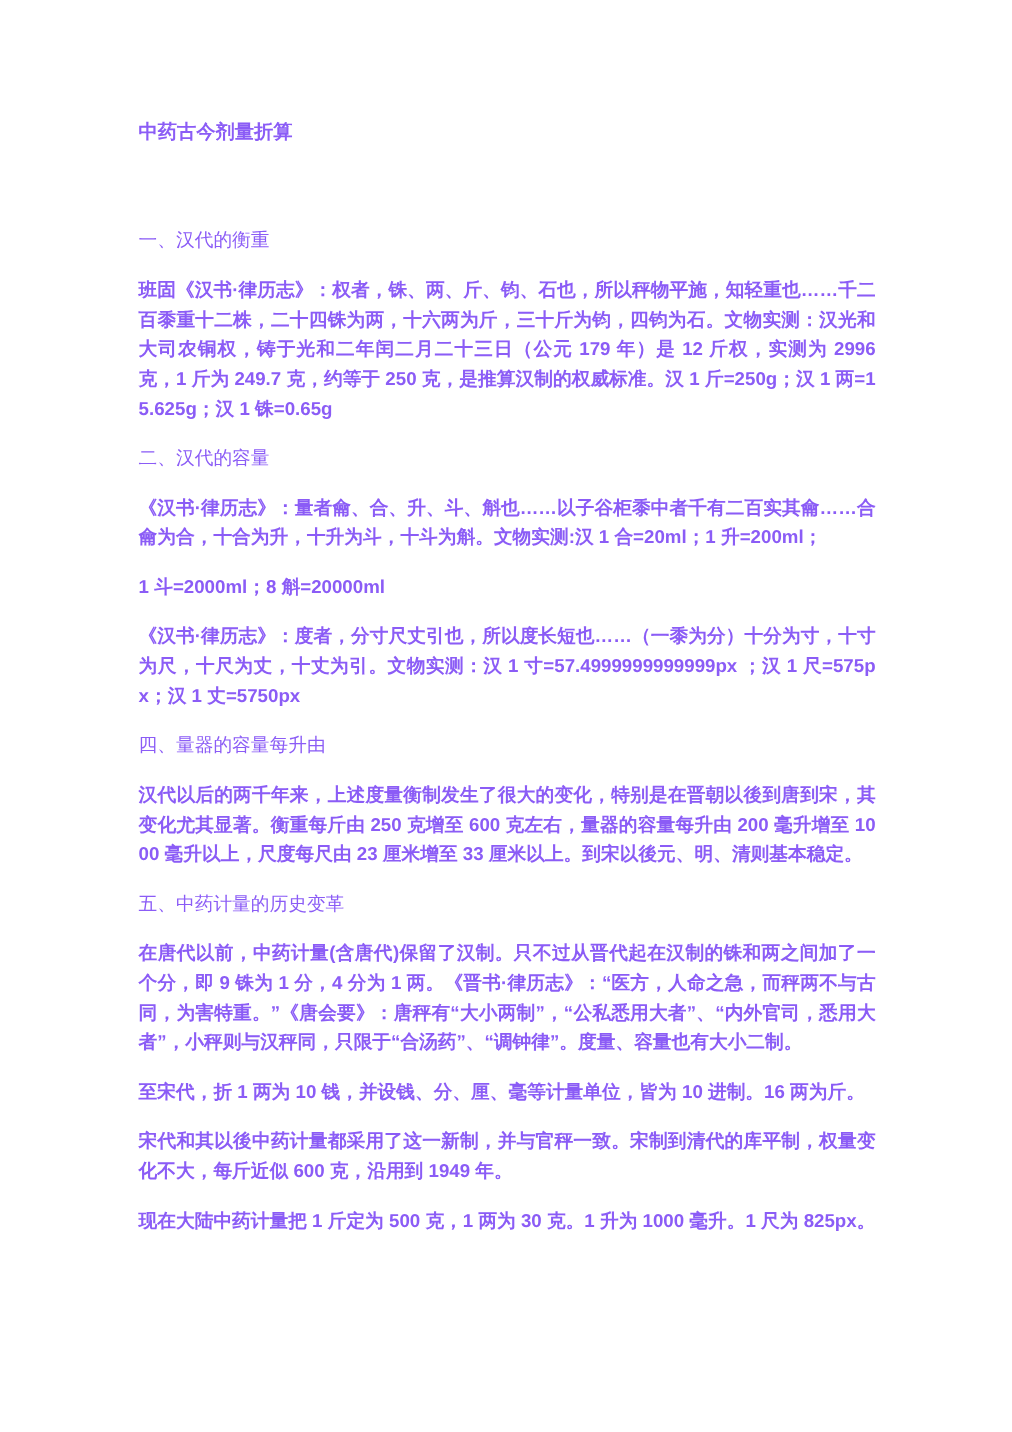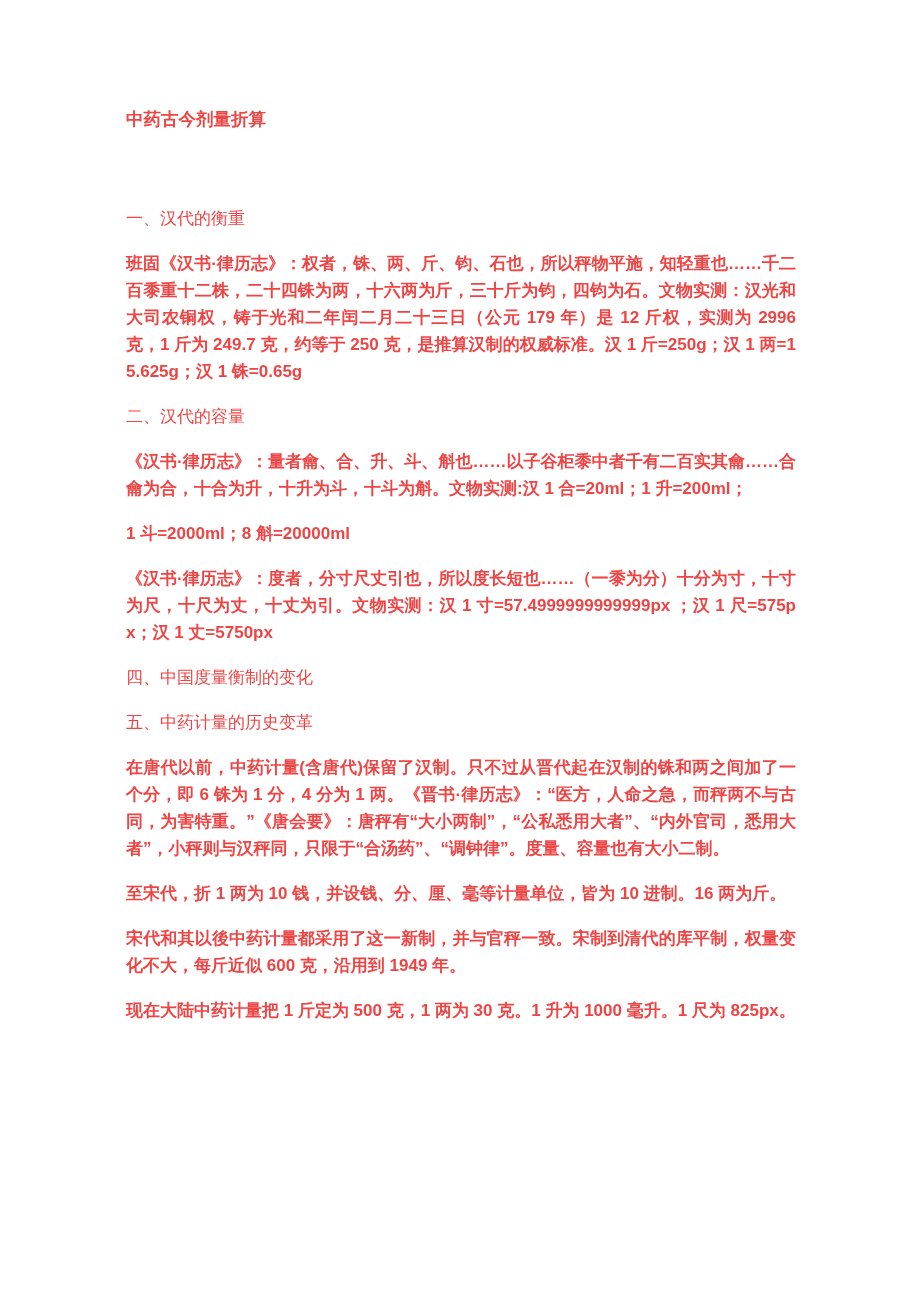--- a/index.html
+++ b/index.html
@@ -17,21 +17,21 @@
   }
   .doc {
     box-sizing: border-box;
     width: 920px;
     min-height: 1302px;
     padding: 106px 124px 40px 126px;
     font-family: "Liberation Sans", "DejaVu Sans", sans-serif;
     font-weight: 700;
     font-size: 17px;
     line-height: 27px;
-    color: #ef4444;
+    color: #8b5cf6;
   }
   .doc-title {
     margin: 0 0 72px 0;
     font-size: 17.5px;
   }
   .sec-heading {
     font-size: 17px;
     font-weight: 400;
     margin: 0 0 18px 0;
   }
@@ -52,22 +52,23 @@
 
     <h2 class="sec-heading">一、汉代的衡重</h2>
     <p class="para">班固《汉书·律历志》：权者，铢、两、斤、钧、石也，所以秤物平施，知轻重也……千二百黍重十二株，二十四铢为两，十六两为斤，三十斤为钧，四钧为石。文物实测：汉光和大司农铜权，铸于光和二年闰二月二十三日（公元 179 年）是 12 斤权，实测为 2996 克，1 斤为 249.7 克，约等于 250 克，是推算汉制的权威标准。汉 1 斤=250g；汉 1 两=15.625g；汉 1 铢=0.65g</p>
 
     <h2 class="sec-heading">二、汉代的容量</h2>
     <p class="para">《汉书·律历志》：量者龠、合、升、斗、斛也……以子谷柜黍中者千有二百实其龠……合龠为合，十合为升，十升为斗，十斗为斛。文物实测:汉 1 合=20ml；1 升=200ml；</p>
     <p class="para">1 斗=2000ml；8 斛=20000ml</p>
 
     <p class="para">《汉书·律历志》：度者，分寸尺丈引也，所以度长短也……（一黍为分）十分为寸，十寸为尺，十尺为丈，十丈为引。文物实测：汉 1 寸=57.4999999999999px ；汉 1 尺=575px；汉 1 丈=5750px</p>
 
-    <h2 class="sec-heading">四、中国度量衡制的变化</h2>
+    <h2 class="sec-heading">四、量器的容量每升由</h2>
+    <p class="para">汉代以后的两千年来，上述度量衡制发生了很大的变化，特别是在晋朝以後到唐到宋，其变化尤其显著。衡重每斤由 250 克增至 600 克左右，量器的容量每升由 200 毫升增至 1000 毫升以上，尺度每尺由 23 厘米增至 33 厘米以上。到宋以後元、明、清则基本稳定。</p>
 
     <h2 class="sec-heading">五、中药计量的历史变革</h2>
-    <p class="para">在唐代以前，中药计量(含唐代)保留了汉制。只不过从晋代起在汉制的铢和两之间加了一个分，即 6 铢为 1 分，4 分为 1 两。《晋书·律历志》：“医方，人命之急，而秤两不与古同，为害特重。”《唐会要》：唐秤有“大小两制”，“公私悉用大者”、“内外官司，悉用大者”，小秤则与汉秤同，只限于“合汤药”、“调钟律”。度量、容量也有大小二制。</p>
+    <p class="para">在唐代以前，中药计量(含唐代)保留了汉制。只不过从晋代起在汉制的铢和两之间加了一个分，即 9 铢为 1 分，4 分为 1 两。《晋书·律历志》：“医方，人命之急，而秤两不与古同，为害特重。”《唐会要》：唐秤有“大小两制”，“公私悉用大者”、“内外官司，悉用大者”，小秤则与汉秤同，只限于“合汤药”、“调钟律”。度量、容量也有大小二制。</p>
     <p class="para">至宋代，折 1 两为 10 钱，并设钱、分、厘、毫等计量单位，皆为 10 进制。16 两为斤。</p>
     <p class="para">宋代和其以後中药计量都采用了这一新制，并与官秤一致。宋制到清代的库平制，权量变化不大，每斤近似 600 克，沿用到 1949 年。</p>
     <p class="para">现在大陆中药计量把 1 斤定为 500 克，1 两为 30 克。1 升为 1000 毫升。1 尺为 825px。</p>
 
   </article>
 </div>
 
 </body></html>

